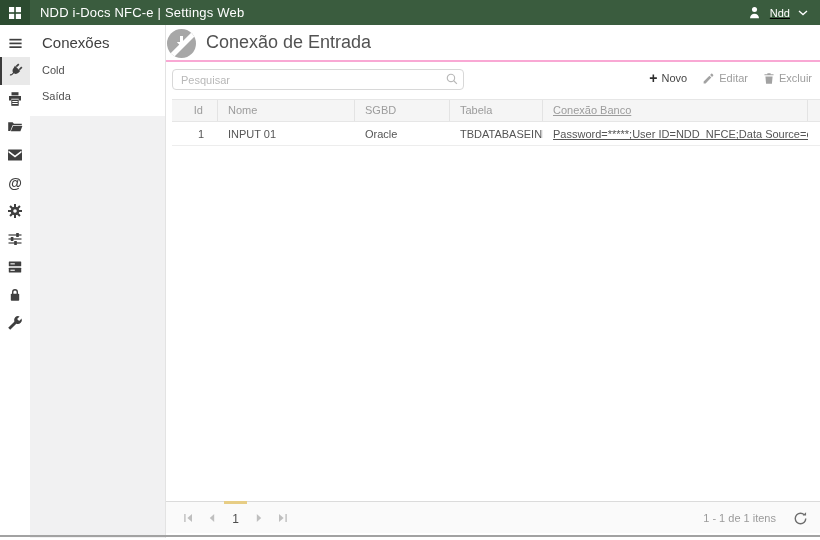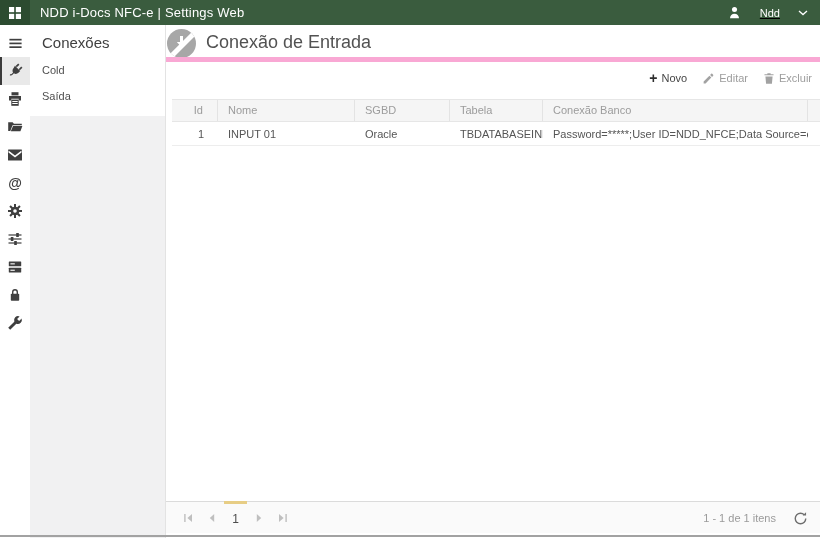--- a/index.html
+++ b/index.html
@@ -3,40 +3,40 @@
 <meta charset="utf-8">
 <style>
   * { margin:0; padding:0; box-sizing:border-box; }
   html,body { width:820px; height:540px; background:#fff; font-family:"Liberation Sans", sans-serif; overflow:hidden; }
   #app { position:relative; width:820px; height:538px; background:#a16207; }
 
   
   .topbar { position:absolute; top:0; left:0; width:820px; height:25px; background:#3A5C3E; display:flex; align-items:center; }
   .waffle-box { width:30px; height:25px; background:#2C4B30; display:flex; align-items:center; justify-content:center; flex:0 0 auto; cursor:pointer; }
   .topbar-title { color:#fff; font-size:13px; margin-left:10px; letter-spacing:.2px; }
-  .topbar-right { position:absolute; right:12px; top:0; height:25px; display:flex; align-items:center; gap:18px; cursor:pointer;text-decoration:underline; }
+  .topbar-right { position:absolute; right:12px; top:0; height:25px; display:flex; align-items:center; gap:8px; cursor:pointer;text-decoration:underline; }
   .topbar-user { color:#fff; font-size:11px; }
 
   
   .iconbar { position:absolute; top:25px; left:0; width:30px; height:513px; background:#fff; padding-top:4px; }
   .iconbar .ic { width:30px; height:28px; display:flex; align-items:center; justify-content:center; cursor:pointer; }
   .iconbar .ic.sel { background:#e9e9e9; box-shadow:inset 2px 0 0 #3a3a3a; }
   .iconbar svg { display:block; }
   .at-glyph { font-size:14px; font-weight:700; color:#3f3f3f; line-height:1; }
 
   
   .subsidebar { position:absolute; top:25px; left:30px; width:136px; height:513px; background:#f1f1f2; border-right:1px solid #e3e3e3; }
   .menu-card { background:#fff; padding-bottom:7px; }
   .subsidebar-title { font-size:15px; color:#404040; padding:9px 0 6px 12px; }
   .side-item { height:26px; line-height:26px; padding-left:12px; font-size:11px; color:#4f4f4f; cursor:pointer; }
   .side-item.sel { background:#e7e7e7; }
 
   
   .main { position:absolute; top:25px; left:166px; width:654px; height:513px; background:#fff; }
-  .main-header { position:relative; height:37px; border-bottom:5px solid #f9a8d4; overflow:hidden; }
+  .main-header { position:relative; height:37px; border-bottom:2px solid #f9a8d4; overflow:hidden; }
   .hdr-circle { position:absolute; left:1px; top:4px; width:29px; height:29px; border-radius:50%; background:#a7a7a7; overflow:hidden; }
   .hdr-circle .slash { position:absolute; width:52px; height:5px; background:#fff; transform:rotate(-45deg); top:7px; left:-4px; }
   .hdr-circle svg { position:absolute; left:8px; top:7px; }
   .main-title { position:absolute; left:40px; top:7px; font-size:18px; color:#525252; }
 
   
   .toolbar { position:relative; height:33px; }
   .search-wrap { position:absolute; left:6px; top:7px; width:292px; height:21px; }
   .search-input { width:100%; height:100%; border:1px solid #d8d8d8; border-radius:4px; padding:0 24px 0 8px; font-size:11px; color:#555; outline:none; font-family:"Liberation Sans", sans-serif; }
   .search-input::placeholder { color:#b8b8b8; }
@@ -51,21 +51,21 @@
   .grid { position:absolute; left:6px; right:0; top:74px; }
   .grid-head { display:flex; height:23px; background:#f5f5f5; border-top:1px solid #e6e6e6; border-bottom:1px solid #e6e6e6; }
   .gh-cell { font-size:11px; color:#9c9c9c; line-height:21px; padding-left:10px; border-right:1px solid #e3e3e3; overflow:hidden; white-space:nowrap; }
   .gh-cell:last-child { border-right:none; }
   .grid-row { display:flex; height:24px; border-bottom:1px solid #ededed; background:#fff; cursor:pointer; }
   .gr-cell { font-size:11px; color:#555; line-height:24px; padding-left:10px; overflow:hidden; white-space:nowrap; }
   .col-id { width:46px; text-align:right; padding-left:0; padding-right:14px; flex:0 0 auto; }
   .col-nome { width:137px; flex:0 0 auto; }
   .col-sgbd { width:95px; flex:0 0 auto; }
   .col-tabela { width:93px; flex:0 0 auto; }
-  .col-conn { width:265px; flex:0 0 auto; }
+  .col-conn { width:265px; flex:0 0 auto;text-decoration:underline; }
   .col-stub { width:12px; flex:1 1 auto; padding:0; }
 
   
   .pager { position:absolute; left:0; right:0; bottom:5px; height:32px; background:#fafafa; border-top:1px solid #dbdbdb; display:flex; align-items:stretch; }
   .pager-left { display:flex; align-items:stretch; margin-left:10px; }
   .pg-btn { width:24px; display:flex; align-items:center; justify-content:center; cursor:pointer; }
   .pg-current { width:23px; display:flex; align-items:center; justify-content:center; font-size:12px; color:#4c4c4c; border-top:3px solid #e7cd85; margin-top:-1px; cursor:pointer; }
   .pager-right { position:absolute; right:12px; top:0; height:32px; display:flex; align-items:center; gap:17px;margin-left:17px; }
   .pager-info { font-size:11px; color:#9b9b9b; }
   .refresh-btn { display:flex; align-items:center; cursor:pointer; }
@@ -210,20 +210,27 @@
       <div class="hdr-circle">
         <svg width="13" height="15" viewBox="0 0 13 15">
             <path d="M5 0h3v6h3.2L6.5 11 1.8 6H5z" fill="#fff"></path>
           </svg>
         <div class="slash"></div>
       </div>
       <div class="main-title">Conexão de Entrada</div>
     </div>
 
     <div class="toolbar">
+      <div class="search-wrap">
+        <input class="search-input" type="text" placeholder="Pesquisar" style="">
+        <svg class="search-icon" width="14" height="14" viewBox="0 0 16 16">
+          <circle cx="6.8" cy="6.8" r="4.2" fill="none" stroke="#b9b9b9" stroke-width="1.3"></circle>
+          <path d="M10 10l3.6 3.6" stroke="#b9b9b9" stroke-width="1.3"></path>
+        </svg>
+      </div>
       <div class="tb-buttons">
         <button class="tb-btn enabled">
           <span class="plus-glyph">+</span>
           <span>Novo</span>
         </button>
         <button class="tb-btn disabled">
           <svg width="13" height="13" viewBox="0 0 16 16">
             <path d="M2 11.6V14h2.4l7.1-7.1-2.4-2.4zM10 3.6L12.4 6l1.3-1.3a.9.9 0 000-1.3l-1.1-1.1a.9.9 0 00-1.3 0z" fill="#a2a2a2"></path>
           </svg>
           <span>Editar</span>

